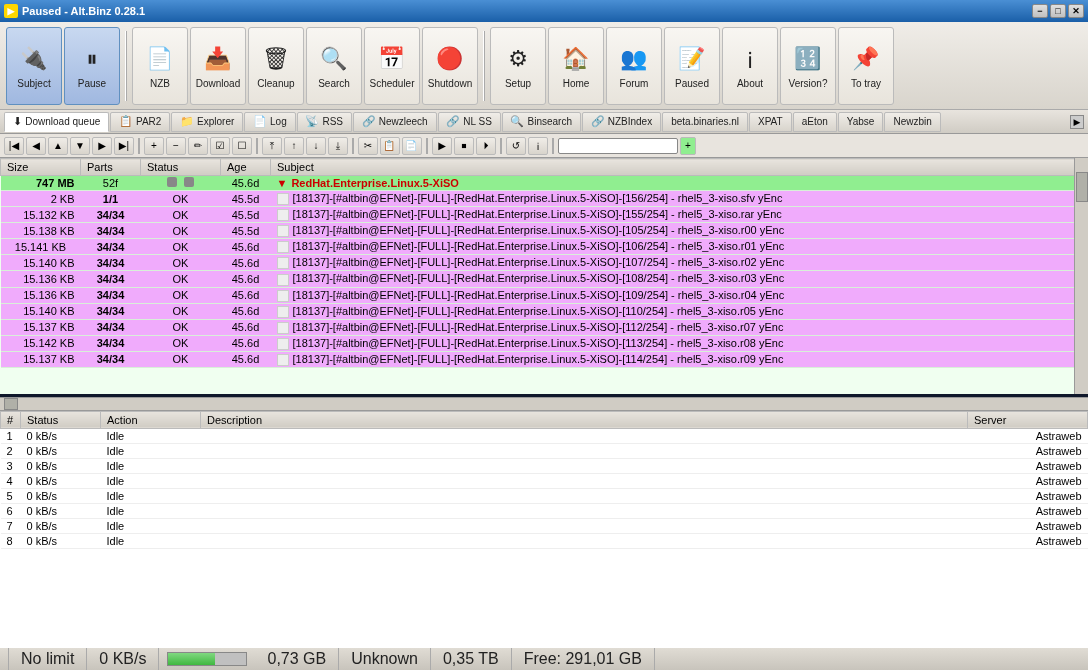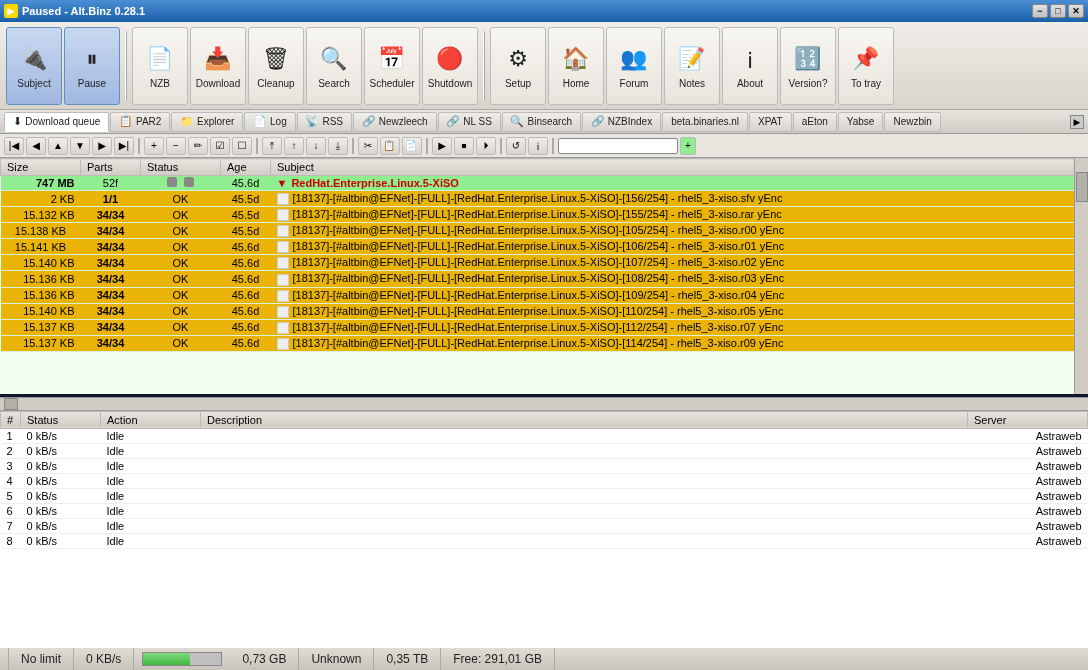--- a/index.html
+++ b/index.html
@@ -111,21 +111,21 @@
       text-align: left; font-weight: normal; white-space: nowrap; font-size: 11px;
       position: sticky; top: 0;
     }
     .file-table td {
       padding: 1px 6px; border-bottom: 1px solid #d8f0d8;
       white-space: nowrap; overflow: hidden; font-size: 11px;
     }
     .row-header td {
       background: #90ee90; font-weight: normal; color: #000;
     }
-    .row-normal td { background: #eab308; }
+    .row-normal td { background: #f0abfc; }
     .col-size { width: 80px; text-align: right; }
     .col-parts { width: 60px; text-align: center; font-weight: bold; }
     .col-status { width: 80px; text-align: center; }
     .col-age { width: 50px; text-align: center; }
     .col-subject { }
 
     
     #hscrollbar {
       height: 14px; background: #d0ccc4; border-top: 1px solid #999;
       display: flex; align-items: center; padding: 0 2px;
@@ -145,21 +145,21 @@
     }
     .queue-table td {
       padding: 1px 6px; border-bottom: 1px solid #eee; font-size: 11px;
     }
 
     
     #statusbar {
       height: 24px; background: linear-gradient(to bottom, #e0dcd4, #c8c4bc);
       border-top: 2px solid #fff;
       display: flex; align-items: center; padding: 0 8px; gap: 0;
-      font-size: 12px; color: #222;
+      font-size: 16px; color: #222;
     }
     .status-segment {
       padding: 0 12px; border-right: 1px solid #aaa; height: 100%;
       display: flex; align-items: center;
     }
     .status-segment:first-child { border-left: 1px solid #aaa; }
     #progress-bar-container {
       width: 80px; height: 14px; background: #c0c0c0; border: 1px solid #888;
       margin: 0 8px;
     }
@@ -224,21 +224,21 @@
   <div class="toolbar-btn">
     <div class="toolbar-icon">🏠</div>
     <span>Home</span>
   </div>
   <div class="toolbar-btn">
     <div class="toolbar-icon">👥</div>
     <span>Forum</span>
   </div>
   <div class="toolbar-btn">
     <div class="toolbar-icon">📝</div>
-    <span>Notes</span>
+    <span>Paused</span>
   </div>
   <div class="toolbar-btn">
     <div class="toolbar-icon">ℹ</div>
     <span>About</span>
   </div>
   <div class="toolbar-btn">
     <div class="toolbar-icon">🔢</div>
     <span>Version?</span>
   </div>
   <div class="toolbar-btn">
@@ -375,21 +375,21 @@
           <tr class="row-normal">
       <td class="col-size" style="text-align:right;">15.132 KB</td>
       <td class="col-parts" style="text-align:center;">34/34</td>
       <td class="col-status" style="text-align:center;">OK</td>
       <td class="col-age" style="text-align:center;">45.5d</td>
       <td class="col-subject">
         <span style="display:inline-block;width:12px;height:12px;background:#eee;border:1px solid #ccc;vertical-align:middle;margin-right:4px;"></span>[18137]-[#altbin@EFNet]-[FULL]-[RedHat.Enterprise.Linux.5-XiSO]-[155/254] - rhel5_3-xiso.rar yEnc
       </td>
     </tr>
           <tr class="row-normal">
-      <td class="col-size" style="text-align:center;">15.138 KB</td>
+      <td class="col-size" style="text-align:right;">15.138 KB</td>
       <td class="col-parts" style="text-align:center;">34/34</td>
       <td class="col-status" style="text-align:center;">OK</td>
       <td class="col-age" style="text-align:center;">45.5d</td>
       <td class="col-subject">
         <span style="display:inline-block;width:12px;height:12px;background:#eee;border:1px solid #ccc;vertical-align:middle;margin-right:4px;"></span>[18137]-[#altbin@EFNet]-[FULL]-[RedHat.Enterprise.Linux.5-XiSO]-[105/254] - rhel5_3-xiso.r00 yEnc
       </td>
     </tr>
           <tr class="row-normal">
       <td class="col-size" style="text-align:center;">15.141 KB</td>
       <td class="col-parts" style="text-align:center;">34/34</td>
@@ -435,20 +435,29 @@
         <span style="display:inline-block;width:12px;height:12px;background:#eee;border:1px solid #ccc;vertical-align:middle;margin-right:4px;"></span>[18137]-[#altbin@EFNet]-[FULL]-[RedHat.Enterprise.Linux.5-XiSO]-[110/254] - rhel5_3-xiso.r05 yEnc
       </td>
     </tr>
           <tr class="row-normal">
       <td class="col-size" style="text-align:right;">15.137 KB</td>
       <td class="col-parts" style="text-align:center;">34/34</td>
       <td class="col-status" style="text-align:center;">OK</td>
       <td class="col-age" style="text-align:center;">45.6d</td>
       <td class="col-subject">
         <span style="display:inline-block;width:12px;height:12px;background:#eee;border:1px solid #ccc;vertical-align:middle;margin-right:4px;"></span>[18137]-[#altbin@EFNet]-[FULL]-[RedHat.Enterprise.Linux.5-XiSO]-[112/254] - rhel5_3-xiso.r07 yEnc
+      </td>
+    </tr>
+          <tr class="row-normal">
+      <td class="col-size" style="text-align:right;">15.142 KB</td>
+      <td class="col-parts" style="text-align:center;">34/34</td>
+      <td class="col-status" style="text-align:center;">OK</td>
+      <td class="col-age" style="text-align:center;">45.6d</td>
+      <td class="col-subject">
+        <span style="display:inline-block;width:12px;height:12px;background:#eee;border:1px solid #ccc;vertical-align:middle;margin-right:4px;"></span>[18137]-[#altbin@EFNet]-[FULL]-[RedHat.Enterprise.Linux.5-XiSO]-[113/254] - rhel5_3-xiso.r08 yEnc
       </td>
     </tr>
           <tr class="row-normal">
       <td class="col-size" style="text-align:right;">15.137 KB</td>
       <td class="col-parts" style="text-align:center;">34/34</td>
       <td class="col-status" style="text-align:center;">OK</td>
       <td class="col-age" style="text-align:center;">45.6d</td>
       <td class="col-subject">
         <span style="display:inline-block;width:12px;height:12px;background:#eee;border:1px solid #ccc;vertical-align:middle;margin-right:4px;"></span>[18137]-[#altbin@EFNet]-[FULL]-[RedHat.Enterprise.Linux.5-XiSO]-[114/254] - rhel5_3-xiso.r09 yEnc
       </td>

